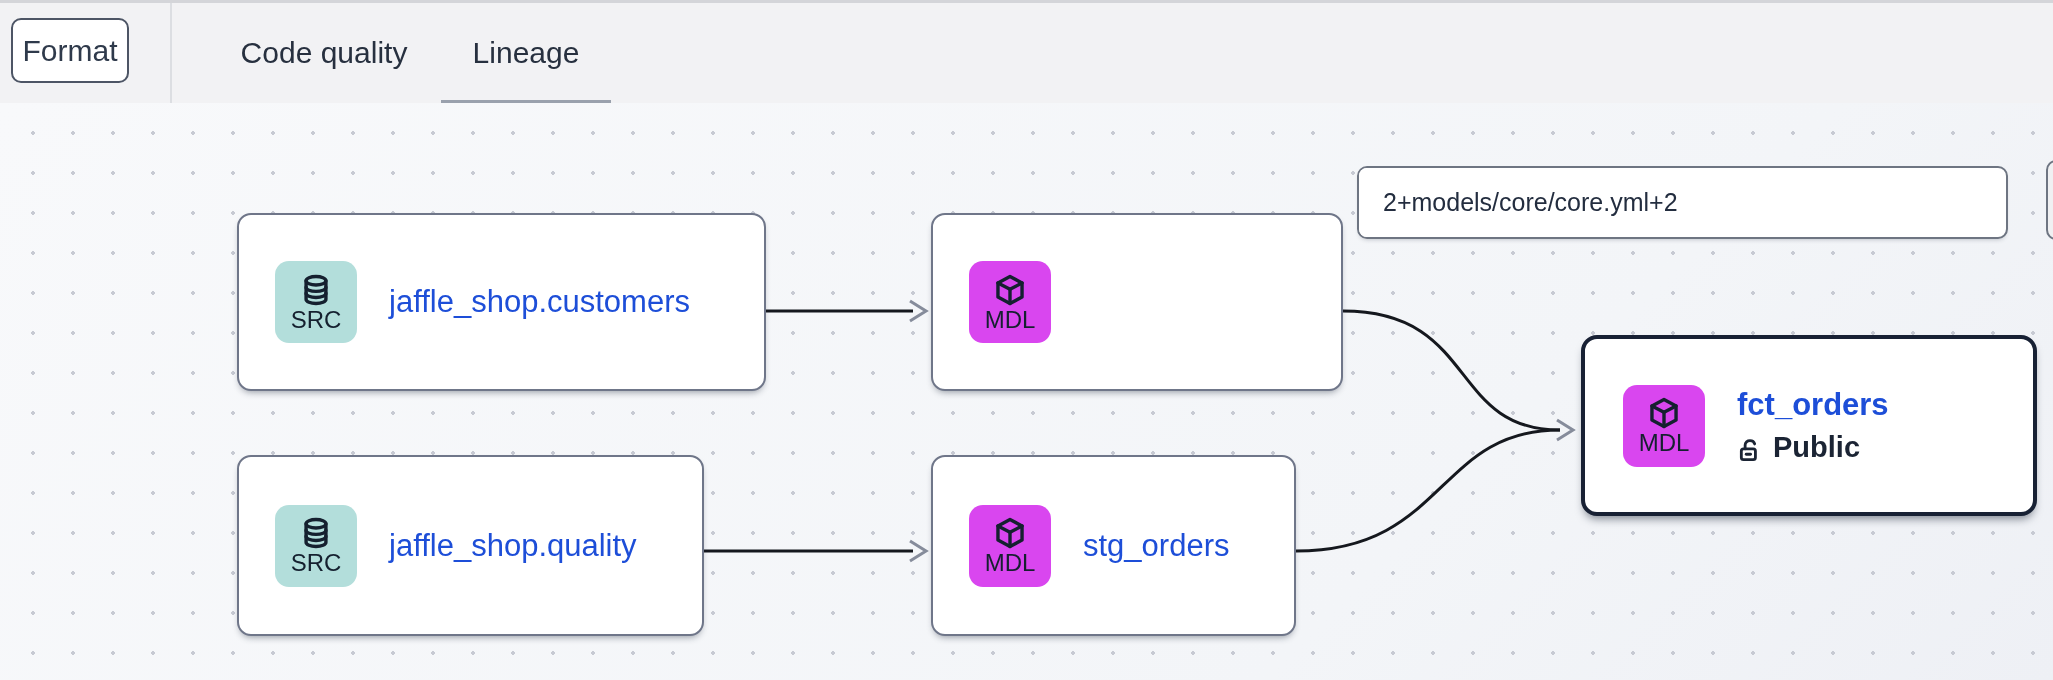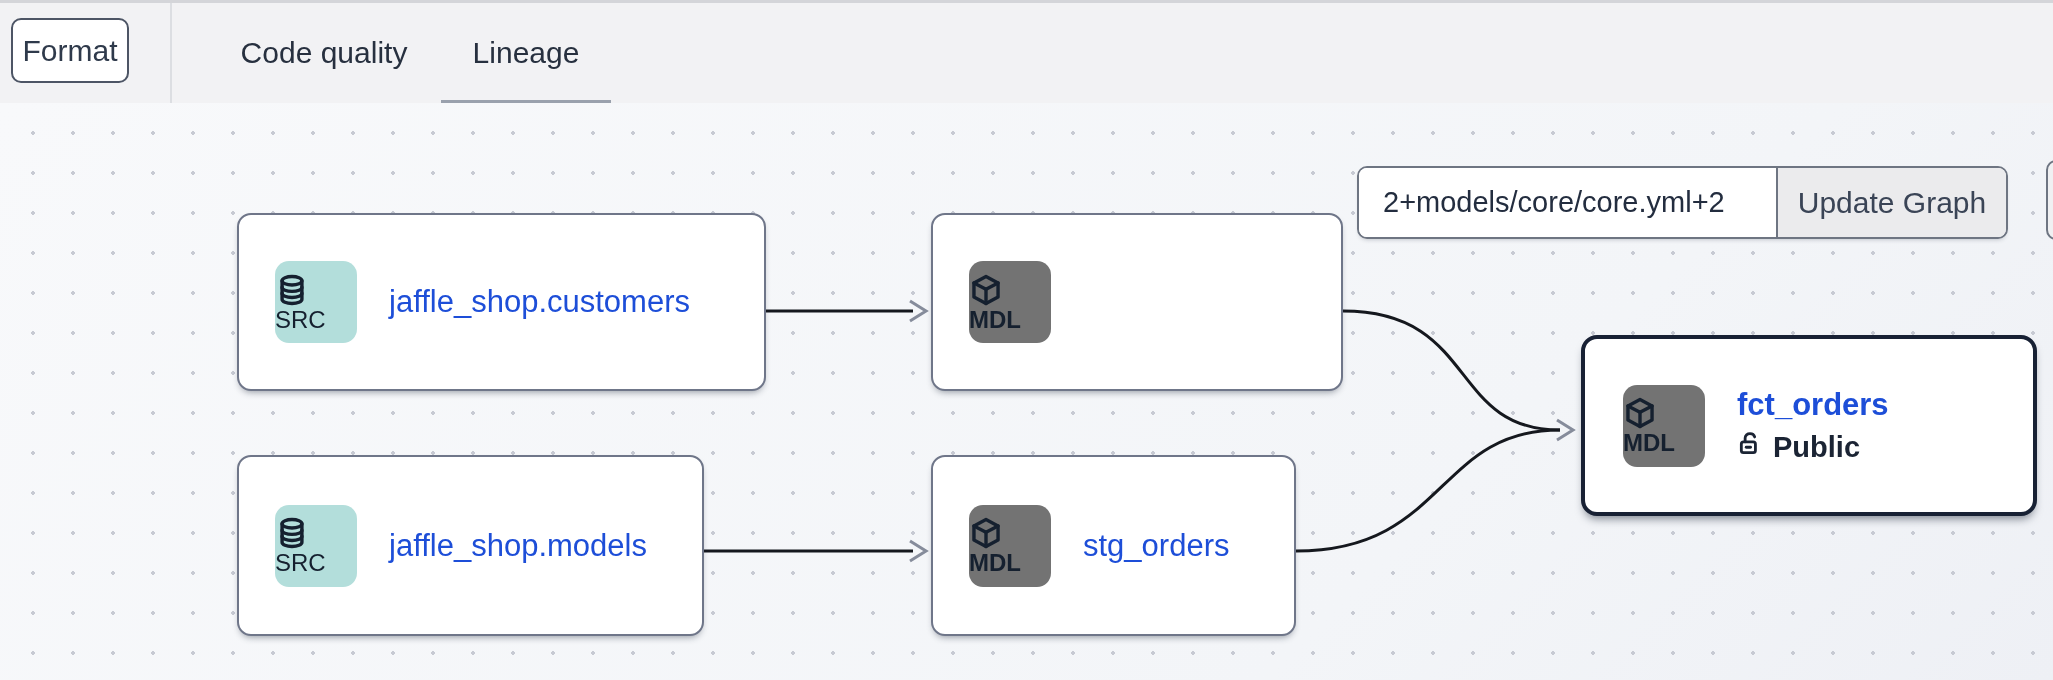--- a/index.html
+++ b/index.html
@@ -26,42 +26,42 @@
 
   svg.edges { position:absolute; left:0; top:0; width:2053px; height:577px; }
   .edge { stroke:#15181e; stroke-width:3; fill:none; }
   .arrowhead { stroke:#868c9b; stroke-width:3; fill:none; }
 
   
   .node { position:absolute; background:#ffffff; border:2px solid #6f7689; border-radius:14px;
     box-shadow:0 4px 7px -3px rgba(23,33,51,.45); display:flex; align-items:center;
     padding-left:36px; gap:32px; cursor:pointer; }
   .node.selected { border:4px solid #182134; border-radius:16px; box-shadow:0 6px 9px -3px rgba(23,33,51,.5); padding-left:38px; }
-  .badge { width:82px; height:82px; border-radius:14px; display:flex; flex-direction:column; align-items:flex-start; justify-content:center; gap:1px; flex:none; }
+  .badge { width:82px; height:82px; border-radius:14px; display:flex; flex-direction:column; align-items:center; justify-content:center; gap:1px; flex:none; }
   .badge-src { background:#b3dedb; }
-  .badge-mdl { background:#737373;font-weight:bold; }
+  .badge-mdl { background:#d946ef; }
   .badge svg { width:34px; height:34px; stroke:#15202f; stroke-width:2.4; fill:none; stroke-linecap:round; stroke-linejoin:round; }
   .badge-label { font-size:24px; color:#15202f; line-height:1; }
   .node-label { font-size:31px; color:#1d4ed8; white-space:nowrap; }
   .node-text { display:flex; flex-direction:column; gap:8px;font-weight:bold; }
-  .access-row { display:flex; align-items:flex-start; gap:10px; font-size:29px; color:#1b2434; }
+  .access-row { display:flex; align-items:flex-end; gap:10px; font-size:29px; color:#1b2434; }
   .access-row svg { width:26px; height:26px; stroke:#1b2434; stroke-width:2.6; fill:none; stroke-linecap:round; stroke-linejoin:round; }
 
   
   .n-src-customers { left:237px; top:110px; width:529px; height:178px; }
   .n-stg-customers { left:931px; top:110px; width:412px; height:178px; }
   .n-src-orders    { left:237px; top:352px; width:467px; height:181px; }
   .n-stg-orders    { left:931px; top:352px; width:365px; height:181px; }
   .n-fct-orders    { left:1581px; top:232px; width:456px; height:181px; }
 
   
   .controls { position:absolute; left:1357px; top:63px; width:651px; height:73px; display:flex;
     border:2px solid #6e7582; border-radius:10px; overflow:hidden; background:#ffffff;
     box-shadow:0 3px 5px -3px rgba(23,33,51,.3); }
-  .selector-input { width:417px; height:100%; border:none; outline:none; background:#ffffff; padding:0 24px; font-size:29px; color:#232d3f; font-family:"Liberation Sans", sans-serif; }
+  .selector-input { width:417px; height:100%; border:none; outline:none; background:#ffffff; padding:0 24px; font-size:25px; color:#232d3f; font-family:"Liberation Sans", sans-serif; }
   .update-btn { width:232px; height:100%; background:#ebebed; border:none; border-left:2px solid #6e7582; font-size:30px; color:#3a4456; font-family:"Liberation Sans", sans-serif; cursor:pointer; }
   .partial-btn { position:absolute; left:2046px; top:57px; width:50px; height:80px; background:#f0f0f2; border:2px solid #6e7582; border-radius:10px; cursor:pointer; }
 </style>
 </head>
 <body>
 
 <div class="header">
   <button class="format-btn">Format</button>
   <div class="header-divider"></div>
   <div class="tab tab-code">Code quality</div>
@@ -111,21 +111,21 @@
   <div class="node n-src-orders">
     <div class="badge badge-src">
       <svg viewBox="0 0 24 24">
         <ellipse cx="12" cy="5.5" rx="7" ry="3"></ellipse>
         <path d="M 5 5.5 L 5 18.5 C 5 20.2 8.1 21.5 12 21.5 C 15.9 21.5 19 20.2 19 18.5 L 19 5.5"></path>
         <path d="M 5 10 C 5 11.7 8.1 13 12 13 C 15.9 13 19 11.7 19 10"></path>
         <path d="M 5 14.3 C 5 16 8.1 17.3 12 17.3 C 15.9 17.3 19 16 19 14.3"></path>
       </svg>
       <span class="badge-label">SRC</span>
     </div>
-    <span class="node-label">jaffle_shop.models</span>
+    <span class="node-label">jaffle_shop.quality</span>
   </div>
 
   <div class="node n-stg-orders">
     <div class="badge badge-mdl">
       <svg viewBox="0 0 24 24">
         <path d="M 12 2.5 L 20.5 7 L 20.5 17 L 12 21.5 L 3.5 17 L 3.5 7 Z"></path>
         <path d="M 3.5 7 L 12 11.5 L 20.5 7"></path>
         <path d="M 12 11.5 L 12 21.5"></path>
       </svg>
       <span class="badge-label">MDL</span>
@@ -150,18 +150,17 @@
           <path d="M 7.5 10 L 7.5 6.5 C 7.5 4 9.5 2.5 12 2.5 C 14.2 2.5 15.8 3.6 16.3 5.5"></path>
           <path d="M 8.5 15 L 12.5 15"></path>
         </svg>
         <span>Public</span>
       </span>
     </div>
   </div>
 
   <div class="controls">
     <input class="selector-input" type="text" value="2+models/core/core.yml+2" style="">
-    <button class="update-btn">Update Graph</button>
   </div>
 
   <div class="partial-btn"></div>
 
 </div>
 
 </body></html>

